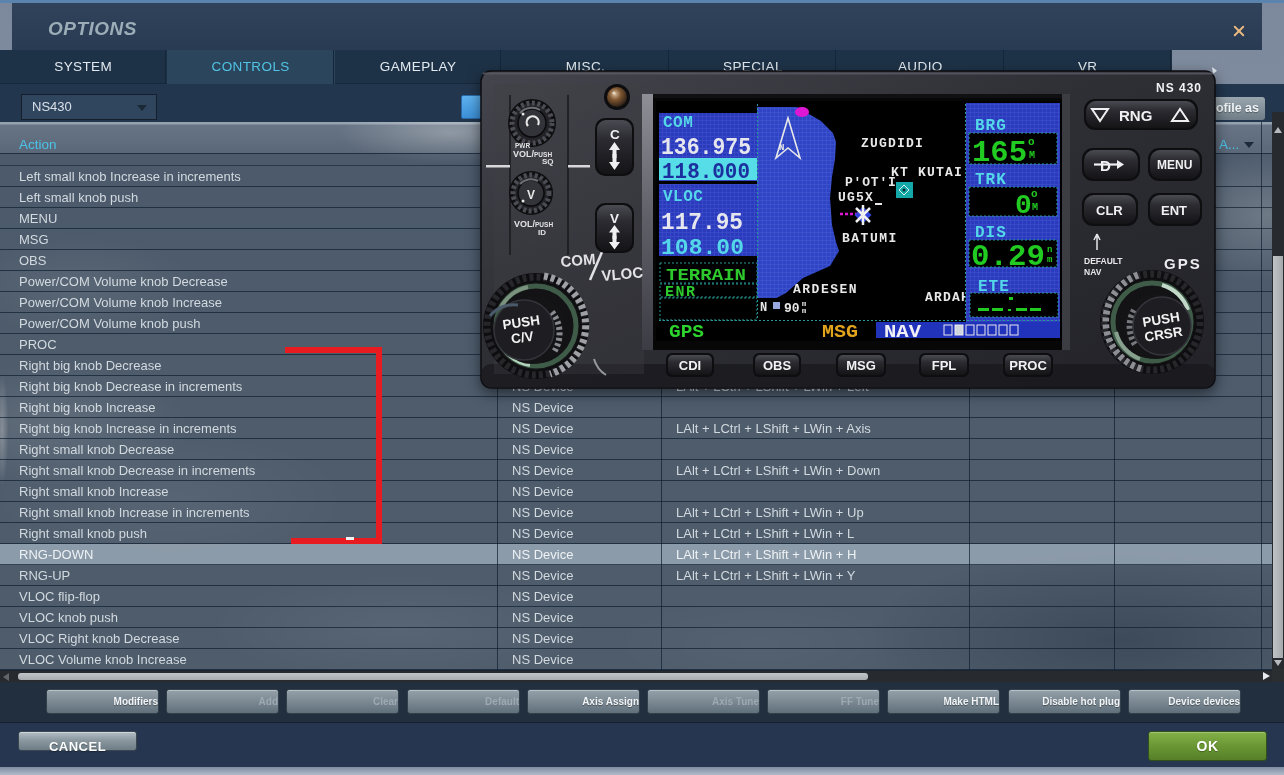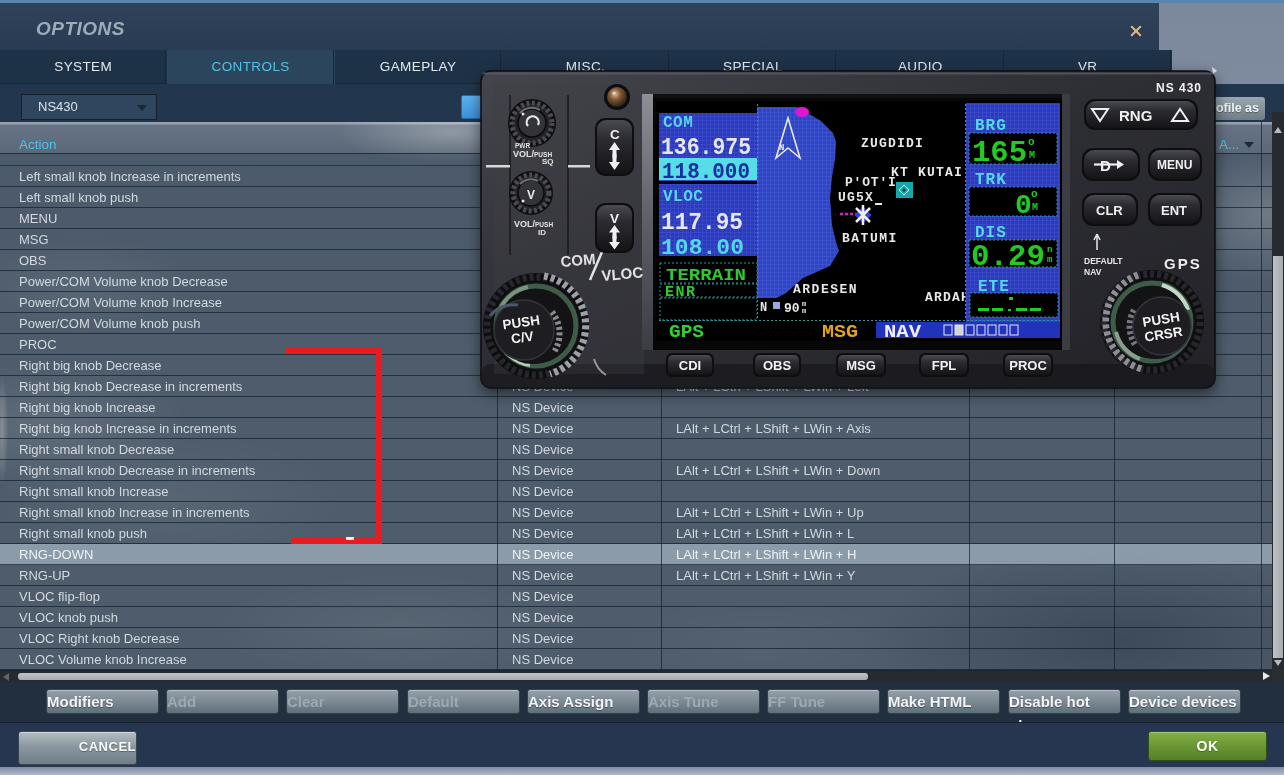--- a/index.html
+++ b/index.html
@@ -9,31 +9,31 @@
 radial-gradient(140px 95px at 1268px 215px, rgba(255,255,255,.55), rgba(255,255,255,0) 70%),
 radial-gradient(170px 70px at 80px 285px, rgba(255,255,255,.2), rgba(255,255,255,0) 70%),
 radial-gradient(200px 90px at 50px 425px, rgba(255,255,255,.3), rgba(255,255,255,0) 70%),
 radial-gradient(260px 100px at 170px 500px, rgba(255,255,255,.16), rgba(255,255,255,0) 70%),
 radial-gradient(280px 80px at 400px 628px, rgba(255,255,255,.17), rgba(255,255,255,0) 70%),
 radial-gradient(220px 70px at 760px 645px, rgba(255,255,255,.10), rgba(255,255,255,0) 70%),
 radial-gradient(340px 120px at 1120px 640px, rgba(30,42,56,.35), rgba(30,42,56,0) 75%),
 linear-gradient(180deg,#7c899d 0%,#84909e 45%,#84909d 100%);}
 .abs{position:absolute}
 #topline{left:0;top:0;width:1284px;height:3px;background:#5a84ae}
-#titlebar{left:0;top:3px;width:1159px;height:47px;background:linear-gradient(180deg,#31435b,#283b53)}
+#titlebar{left:12px;top:3px;width:1250px;height:47px;background:linear-gradient(180deg,#31435b,#283b53)}
 #titlebar h1{position:absolute;left:36px;top:15px;font-size:19px;font-style:italic;font-weight:bold;color:#9cadb8;letter-spacing:0.5px}
 #xbtn{position:absolute;right:17px;top:22px;width:12px;height:12px}
 #xbtn:before,#xbtn:after{content:"";position:absolute;left:5px;top:-1px;width:2px;height:14px;background:#e7b77e;border-radius:1px}
 #xbtn:before{transform:rotate(45deg)}#xbtn:after{transform:rotate(-45deg)}
 #tabs{left:0;top:50px;width:1172px;height:34px;background:#1e3247;display:flex;border-bottom:1px solid #16283a}
 .tab{width:183.43px;height:34px;line-height:34px;text-align:center;font-size:13.5px;color:#e2e9ee;letter-spacing:.4px;border-right:1px solid #13243500;box-shadow:inset -1px 0 0 #152638}
 .tab.on{background:#2b455d;color:#50c3e4}
 #vrmark{left:1212px;top:67px;width:5px;height:7px;background:#dfe5ea;clip-path:polygon(0 0,100% 55%,20% 100%)}
 #toolbar{left:0;top:84px;width:1284px;height:38px;background:#22364d}
-.dd{position:absolute;top:10px;height:26px;background:#30455e;border:1px solid #141f2b;color:#d9e1e8;font-size:13px;line-height:24px;padding-left:16px}
+.dd{position:absolute;top:10px;height:26px;background:#30455e;border:1px solid #141f2b;color:#d9e1e8;font-size:13px;line-height:24px;padding-left:10px}
 .dd .arr{position:absolute;right:9px;top:10px;width:0;height:0;border-left:5px solid transparent;border-right:5px solid transparent;border-top:6px solid #1b2836}
 #bluebtn{left:461px;top:11px;width:23px;height:24px;background:linear-gradient(180deg,#5db2ef,#3c90d8);border:1px solid #2a6aa8;border-radius:2px}
 #saveprof{left:1150px;top:13px;width:115px;height:23px;text-align:right;padding-right:6px;background:linear-gradient(180deg,#9aa6ae,#6e7d87);border-radius:0 3px 3px 0;color:#f0f4f6;font-weight:bold;font-size:12.5px;line-height:23px;text-shadow:0 1px 1px rgba(0,0,0,.35)}
 #headrow{left:0;top:122px;width:1272px;height:32px;background:linear-gradient(180deg,rgba(170,182,192,.5) 0,rgba(170,182,192,.5) 2px,rgba(48,63,78,.30) 3px,rgba(30,45,61,.38) 100%);border-bottom:1px solid rgba(12,28,46,.85)}
 #headrow .ha{position:absolute;left:19px;top:15px;font-size:13.5px;color:#4cc3e8}
 #headrow .hb{position:absolute;left:1219px;top:15px;font-size:13.5px;color:#4cc3e8}
 #headrow .harr{position:absolute;left:1244px;top:20px;width:0;height:0;border-left:5px solid transparent;border-right:5px solid transparent;border-top:6px solid #1c2a3a}
 #tablebg{left:0;top:154px;width:1272px;height:516px;background:rgba(24,39,57,.5)}
 #partrow{left:0;top:154px;width:497px;height:12px;overflow:hidden;border-bottom:1px solid rgba(18,33,50,.6)}
 #partrow span{position:absolute;left:19px;top:-12px;font-size:13px;color:#d5dce2}
@@ -48,24 +48,24 @@
 #hscroll{left:0;top:670px;width:1272px;height:12px;background:#272a2e;border-top:1px solid #1a2430}
 #hthumb{left:18px;top:673px;width:850px;height:7px;background:linear-gradient(180deg,#c2c5c8,#a8abae);border-radius:3px}
 #hlarr{left:3px;top:673px;width:0;height:0;border-top:4px solid transparent;border-bottom:4px solid transparent;border-right:6px solid #60666c}
 #hrarr{left:1263px;top:672px;width:0;height:0;border-top:4.5px solid transparent;border-bottom:4.5px solid transparent;border-left:7px solid #e8ebee}
 #vscroll{left:1272px;top:112px;width:12px;height:557px;background:#272a2e}
 #vthumb{left:1273px;top:256px;width:10px;height:402px;background:linear-gradient(90deg,#c0c3c6,#a6a9ac)}
 #vuarr{left:1274px;top:127px;width:0;height:0;border-left:4px solid transparent;border-right:4px solid transparent;border-bottom:6px solid #b8bbbe}
 #vdarr{left:1274px;top:660px;width:0;height:0;border-left:4px solid transparent;border-right:4px solid transparent;border-top:6px solid #b8bbbe}
 #corner{left:1272px;top:669px;width:12px;height:13px;background:#2b2e31}
 #btnstrip{left:0;top:682px;width:1284px;height:40px;background:#212f3e}
-.gbtn{position:absolute;top:7px;width:113px;height:25px;border-radius:3px;background:linear-gradient(180deg,#95a1aa 0%,#7b8993 50%,#60707b 100%);border:1px solid #333f4a;box-shadow:inset 0 1px 0 rgba(255,255,255,.35);text-align:left;line-height:24px;font-size:15px;font-weight:bold;color:#f2f5f7;text-shadow:0 1px 1px rgba(0,0,0,.4)}
+.gbtn{position:absolute;top:7px;width:113px;height:25px;border-radius:3px;background:linear-gradient(180deg,#95a1aa 0%,#7b8993 50%,#60707b 100%);border:1px solid #333f4a;box-shadow:inset 0 1px 0 rgba(255,255,255,.35);text-align:right;line-height:24px;font-size:10px;font-weight:bold;color:#f2f5f7;text-shadow:0 1px 1px rgba(0,0,0,.4)}
 .gbtn.dis{color:#9ea9b2;text-shadow:none}
 #bottombar{left:0;top:722px;width:1284px;height:45px;background:#263550;border-top:1px solid #151f2e}
-#cancel{left:18px;top:8px;width:119px;height:34px;border-radius:3px;background:linear-gradient(180deg,#b3bec4 0%,#8b98a0 45%,#6e7d86 100%);border:1px solid #3a4650;box-shadow:inset 0 1px 0 rgba(255,255,255,.4);text-align:right;line-height:29px;font-size:13px;font-weight:bold;color:#fbfdfe;text-shadow:0 1px 1px rgba(0,0,0,.35);letter-spacing:.5px}
+#cancel{left:18px;top:8px;width:119px;height:20px;border-radius:3px;background:linear-gradient(180deg,#b3bec4 0%,#8b98a0 45%,#6e7d86 100%);border:1px solid #3a4650;box-shadow:inset 0 1px 0 rgba(255,255,255,.4);text-align:center;line-height:29px;font-size:13px;font-weight:bold;color:#fbfdfe;text-shadow:0 1px 1px rgba(0,0,0,.35);letter-spacing:.5px}
 #okbtn{left:1148px;top:8px;width:119px;height:30px;border-radius:3px;background:linear-gradient(180deg,#84b148 0%,#6a9734 50%,#567f28 100%);border:1px solid #31511a;box-shadow:inset 0 1px 0 rgba(255,255,255,.25);text-align:center;line-height:29px;font-size:14px;font-weight:bold;color:#fff;text-shadow:0 1px 1px rgba(0,0,0,.3);letter-spacing:.5px}
 #bottomline{left:0;top:767px;width:1284px;height:8px;background:linear-gradient(180deg,#7e8ba2,#b0bac8)}
 #ns430{left:478px;top:68px;width:740px;height:324px;filter:drop-shadow(0 5px 7px rgba(0,0,0,.5))}
 .mono{font-family:"Liberation Mono",monospace}
 </style></head><body>
 <div class="abs" id="topline"></div>
 <div class="abs" id="titlebar">
     <h1>OPTIONS</h1>
     <div id="xbtn"></div>
   </div>

